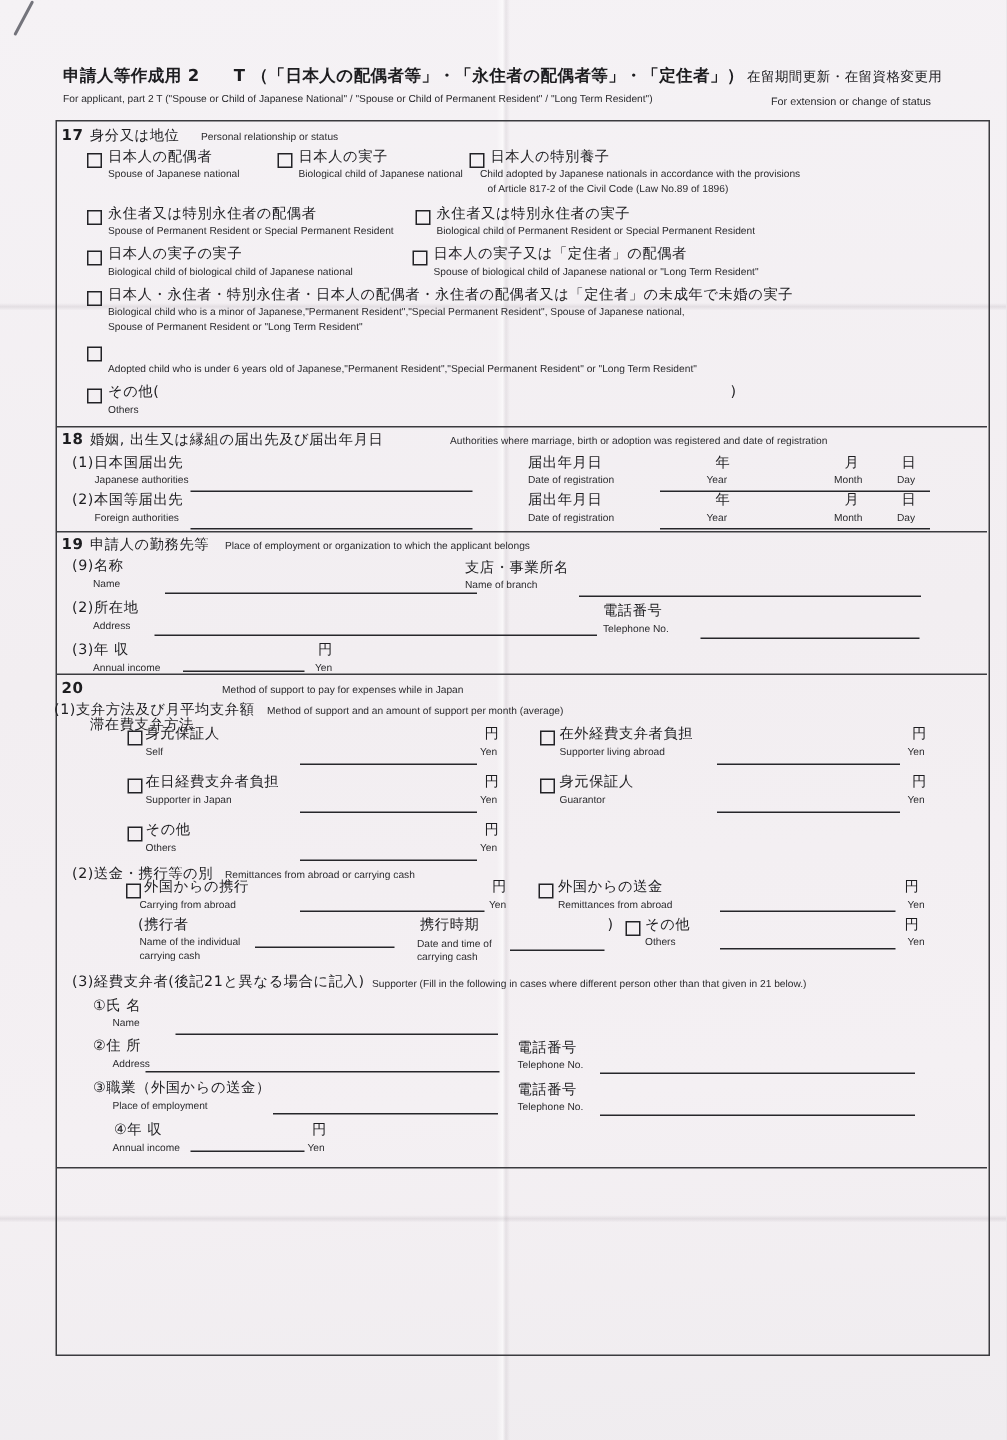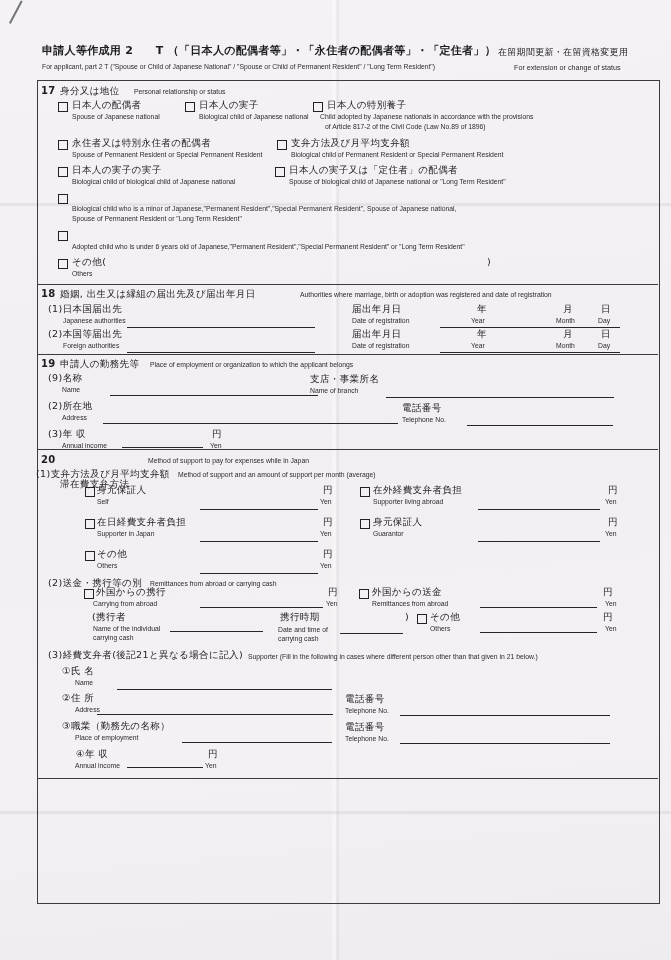--- a/index.html
+++ b/index.html
@@ -56,32 +56,33 @@
   <span class="abs cb" style="left:313px;top:102px"></span>
   <div class="abs jp" style="left:327px;top:100px">日本人の特別養子</div>
   <div class="abs en" style="left:320px;top:113px">Child adopted by Japanese nationals in accordance with the provisions</div>
   <div class="abs en" style="left:325px;top:123px">of Article 817-2 of the Civil Code (Law No.89 of 1896)</div>
 
   <span class="abs cb" style="left:58px;top:140px"></span>
   <div class="abs jp" style="left:72px;top:138px">永住者又は特別永住者の配偶者</div>
   <div class="abs en" style="left:72px;top:151px">Spouse of Permanent Resident or Special Permanent Resident</div>
 
   <span class="abs cb" style="left:277px;top:140px"></span>
-  <div class="abs jp" style="left:291px;top:138px">支弁方法及び月平均支弁額</div>
+  <div class="abs jp" style="left:291px;top:138px">永住者又は特別永住者の実子</div>
   <div class="abs en" style="left:291px;top:151px">Biological child of Permanent Resident or Special Permanent Resident</div>
 
   <span class="abs cb" style="left:58px;top:167px"></span>
   <div class="abs jp" style="left:72px;top:165px">日本人の実子の実子</div>
   <div class="abs en" style="left:72px;top:178px">Biological child of biological child of Japanese national</div>
 
   <span class="abs cb" style="left:275px;top:167px"></span>
   <div class="abs jp" style="left:289px;top:165px">日本人の実子又は「定住者」の配偶者</div>
   <div class="abs en" style="left:289px;top:178px">Spouse of biological child of Japanese national or "Long Term Resident"</div>
 
   <span class="abs cb" style="left:58px;top:194px"></span>
+  <div class="abs jp" style="left:72px;top:192px">日本人・永住者・特別永住者・日本人の配偶者・永住者の配偶者又は「定住者」の未成年で未婚の実子</div>
   <div class="abs en" style="left:72px;top:205px">Biological child who is a minor of Japanese,"Permanent Resident","Special Permanent Resident", Spouse of Japanese national,</div>
   <div class="abs en" style="left:72px;top:215px">Spouse of Permanent Resident or "Long Term Resident"</div>
 
   <span class="abs cb" style="left:58px;top:231px"></span>
   <div class="abs en" style="left:72px;top:243px">Adopted child who is under 6 years old of Japanese,"Permanent Resident","Special Permanent Resident" or "Long Term Resident"</div>
 
   <span class="abs cb" style="left:58px;top:259px"></span>
   <div class="abs jp" style="left:72px;top:257px">その他(</div>
   <div class="abs jp" style="left:487px;top:257px">)</div>
   <div class="abs en" style="left:72px;top:270px">Others</div>
@@ -222,21 +223,21 @@
   <div class="abs en" style="left:75px;top:679px">Name</div>
   <div class="abs ul" style="left:117px;top:680px;width:215px"></div>
 
   <div class="abs jp" style="left:62px;top:693px">②住 所</div>
   <div class="abs en" style="left:75px;top:706px">Address</div>
   <div class="abs ul" style="left:97px;top:705px;width:236px"></div>
   <div class="abs jp" style="left:345px;top:694px">電話番号</div>
   <div class="abs en" style="left:345px;top:707px">Telephone No.</div>
   <div class="abs ul" style="left:400px;top:706px;width:210px"></div>
 
-  <div class="abs jp" style="left:62px;top:721px">③職業（勤務先の名称）</div>
+  <div class="abs jp" style="left:62px;top:721px">③職業（外国からの送金）</div>
   <div class="abs en" style="left:75px;top:734px">Place of employment</div>
   <div class="abs ul" style="left:182px;top:733px;width:150px"></div>
   <div class="abs jp" style="left:345px;top:722px">電話番号</div>
   <div class="abs en" style="left:345px;top:735px">Telephone No.</div>
   <div class="abs ul" style="left:400px;top:734px;width:210px"></div>
 
   <div class="abs jp" style="left:76px;top:749px">④年 収</div>
   <div class="abs en" style="left:75px;top:762px">Annual income</div>
   <div class="abs ul" style="left:127px;top:758px;width:76px"></div>
   <div class="abs jp" style="left:208px;top:749px">円</div>

